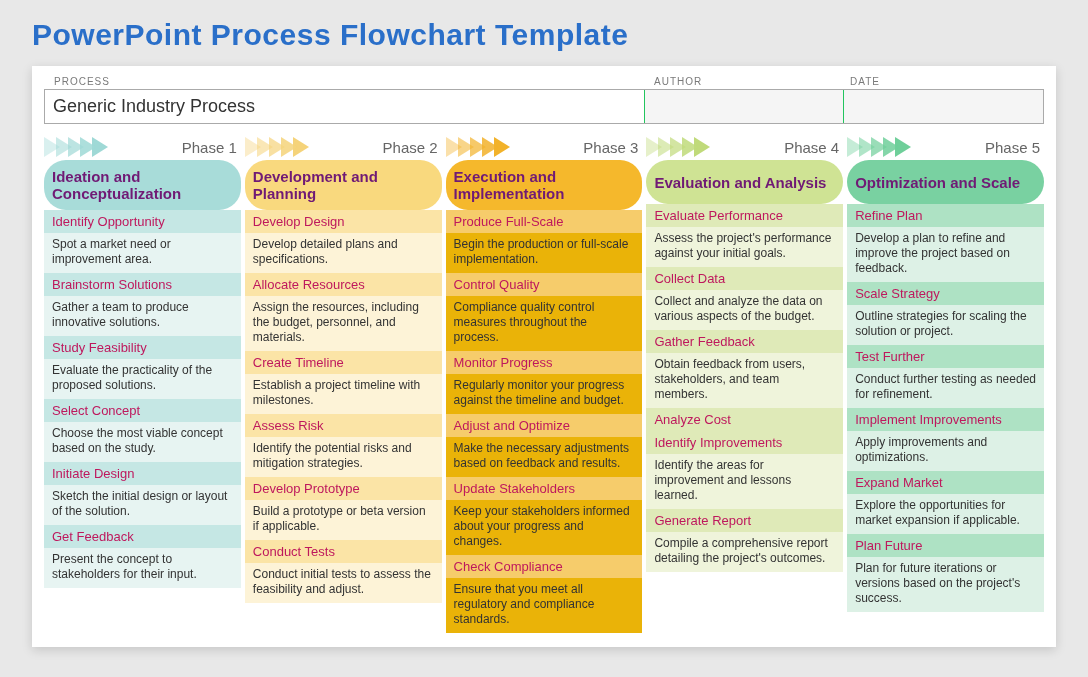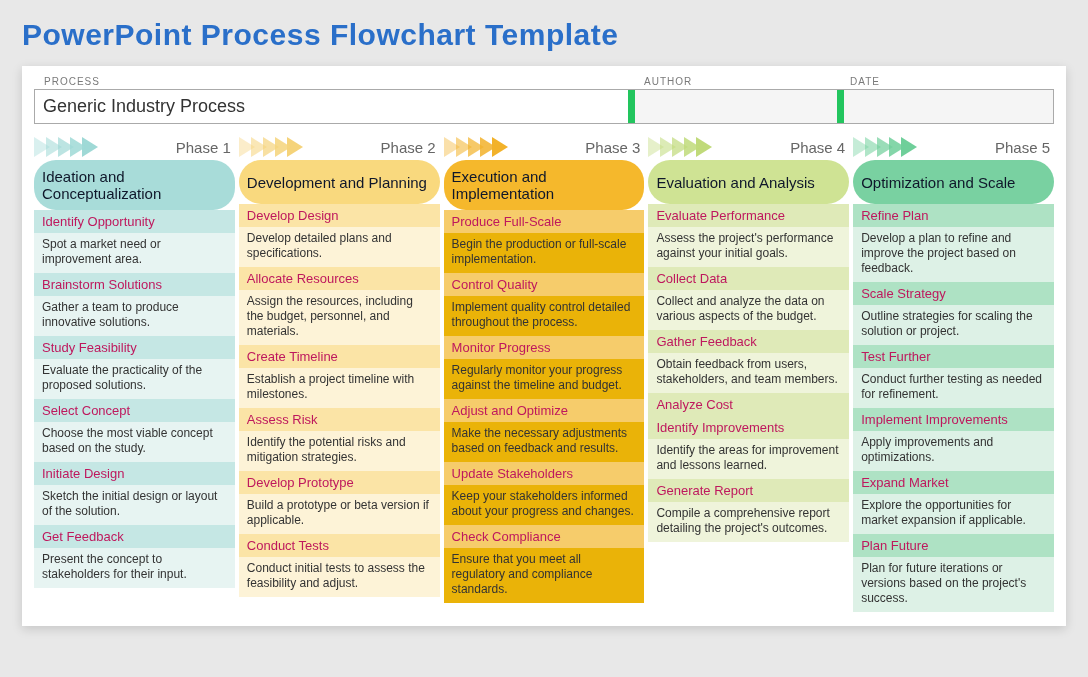--- a/index.html
+++ b/index.html
@@ -1,31 +1,31 @@
 <!DOCTYPE html>
 <html><head>
 <meta charset="utf-8">
 <style>
   * { margin:0; padding:0; box-sizing:border-box; }
   body { background:#e8e8e8; font-family:"Century Gothic","Segoe UI",Arial,sans-serif; width:1088px; height:677px; overflow:hidden; }
-  .page { padding:18px 22px; }
+  .page { padding:18px 32px; }
   h1.title { color:#2A6FC9; font-size:30px; font-weight:700; letter-spacing:.5px; margin-bottom:14px; }
   .sheet { background:#fff; padding:10px 12px 14px; box-shadow:0 3px 10px rgba(0,0,0,.15); }
   .meta-labels { display:grid; grid-template-columns:600px 1fr 1fr; gap:0; padding:0 4px; }
   .meta-labels div { font-size:10px; color:#7a7a7a; letter-spacing:1px; padding:0 6px 2px; }
   .meta-fields { display:grid; grid-template-columns:600px 1fr 1fr; border:1px solid #aaa; }
-  .meta-fields div { border-right:7px solid #22c55e; background:#f5f5f5; padding:6px 8px; font-size:18px; color:#333; min-height:32px; }
+  .meta-fields div { border-right:1px solid #22c55e; background:#f5f5f5; padding:6px 8px; font-size:18px; color:#333; min-height:32px; }
   .meta-fields div:first-child { background:#fff; }
   .meta-fields div:last-child { border-right:none; }
   .phases { display:grid; grid-template-columns:repeat(5,1fr); gap:4px; margin-top:10px; }
   .phase-head { display:flex; align-items:center; gap:23px; height:26px; }
   .arrows { display:flex; }
   .arrows span { display:inline-block; width:0; height:0; border-top:10px solid transparent; border-bottom:10px solid transparent; border-left:16px solid; margin-right:-4px; }
   .phase-label { flex:1; text-align:right; font-size:15px; color:#666; padding-right:4px; }
-  .phase-major { padding:8px 8px; font-size:15px; font-weight:400; color:#0f172a; min-height:44px; display:flex; align-items:center;border-radius:22px; }
+  .phase-major { padding:8px 8px; font-size:15px; font-weight:700; color:#701a75; min-height:44px; display:flex; align-items:center;border-radius:22px; }
   .step-h { padding:4px 8px; font-size:13px; color:#be185d; }
   .step-d { padding:4px 8px 6px; font-size:12px; color:#333; line-height:1.25; min-height:36px; }
   
   .c1 .arrows span{ border-left-color:#9fd9d6; }
   .c1 .phase-major{ background:#a8dcd9; }
   .c1 .step-h{ background:#c5e7e4; }
   .c1 .step-d{ background:#e7f4f2; }
   .c2 .arrows span{ border-left-color:#f5d37a; }
   .c2 .phase-major{ background:#f9d97e; }
   .c2 .step-h{ background:#fbe4a6; }
@@ -121,21 +121,21 @@
               <span style="opacity: 0.7;"></span>
               <span style="opacity: 0.85;"></span>
               <span style="opacity: 1;"></span>
             </div>
             <div class="phase-label">Phase 3</div>
           </div>
           <div class="phase-major">Execution and Implementation</div>
           <div class="step-h">Produce Full-Scale</div>
           <div class="step-d">Begin the production or full-scale implementation.</div>
           <div class="step-h">Control Quality</div>
-          <div class="step-d">Implement quality control detailed throughout the process.</div>
+          <div class="step-d">Compliance quality control measures throughout the process.</div>
           <div class="step-h">Monitor Progress</div>
           <div class="step-d">Regularly monitor your progress against the timeline and budget.</div>
           <div class="step-h">Adjust and Optimize</div>
           <div class="step-d">Make the necessary adjustments based on feedback and results.</div>
           <div class="step-h">Update Stakeholders</div>
           <div class="step-d">Keep your stakeholders informed about your progress and changes.</div>
           <div class="step-h">Check Compliance</div>
           <div class="step-d">Ensure that you meet all regulatory and compliance standards.</div>
         </div>
       <div class="col c4">

